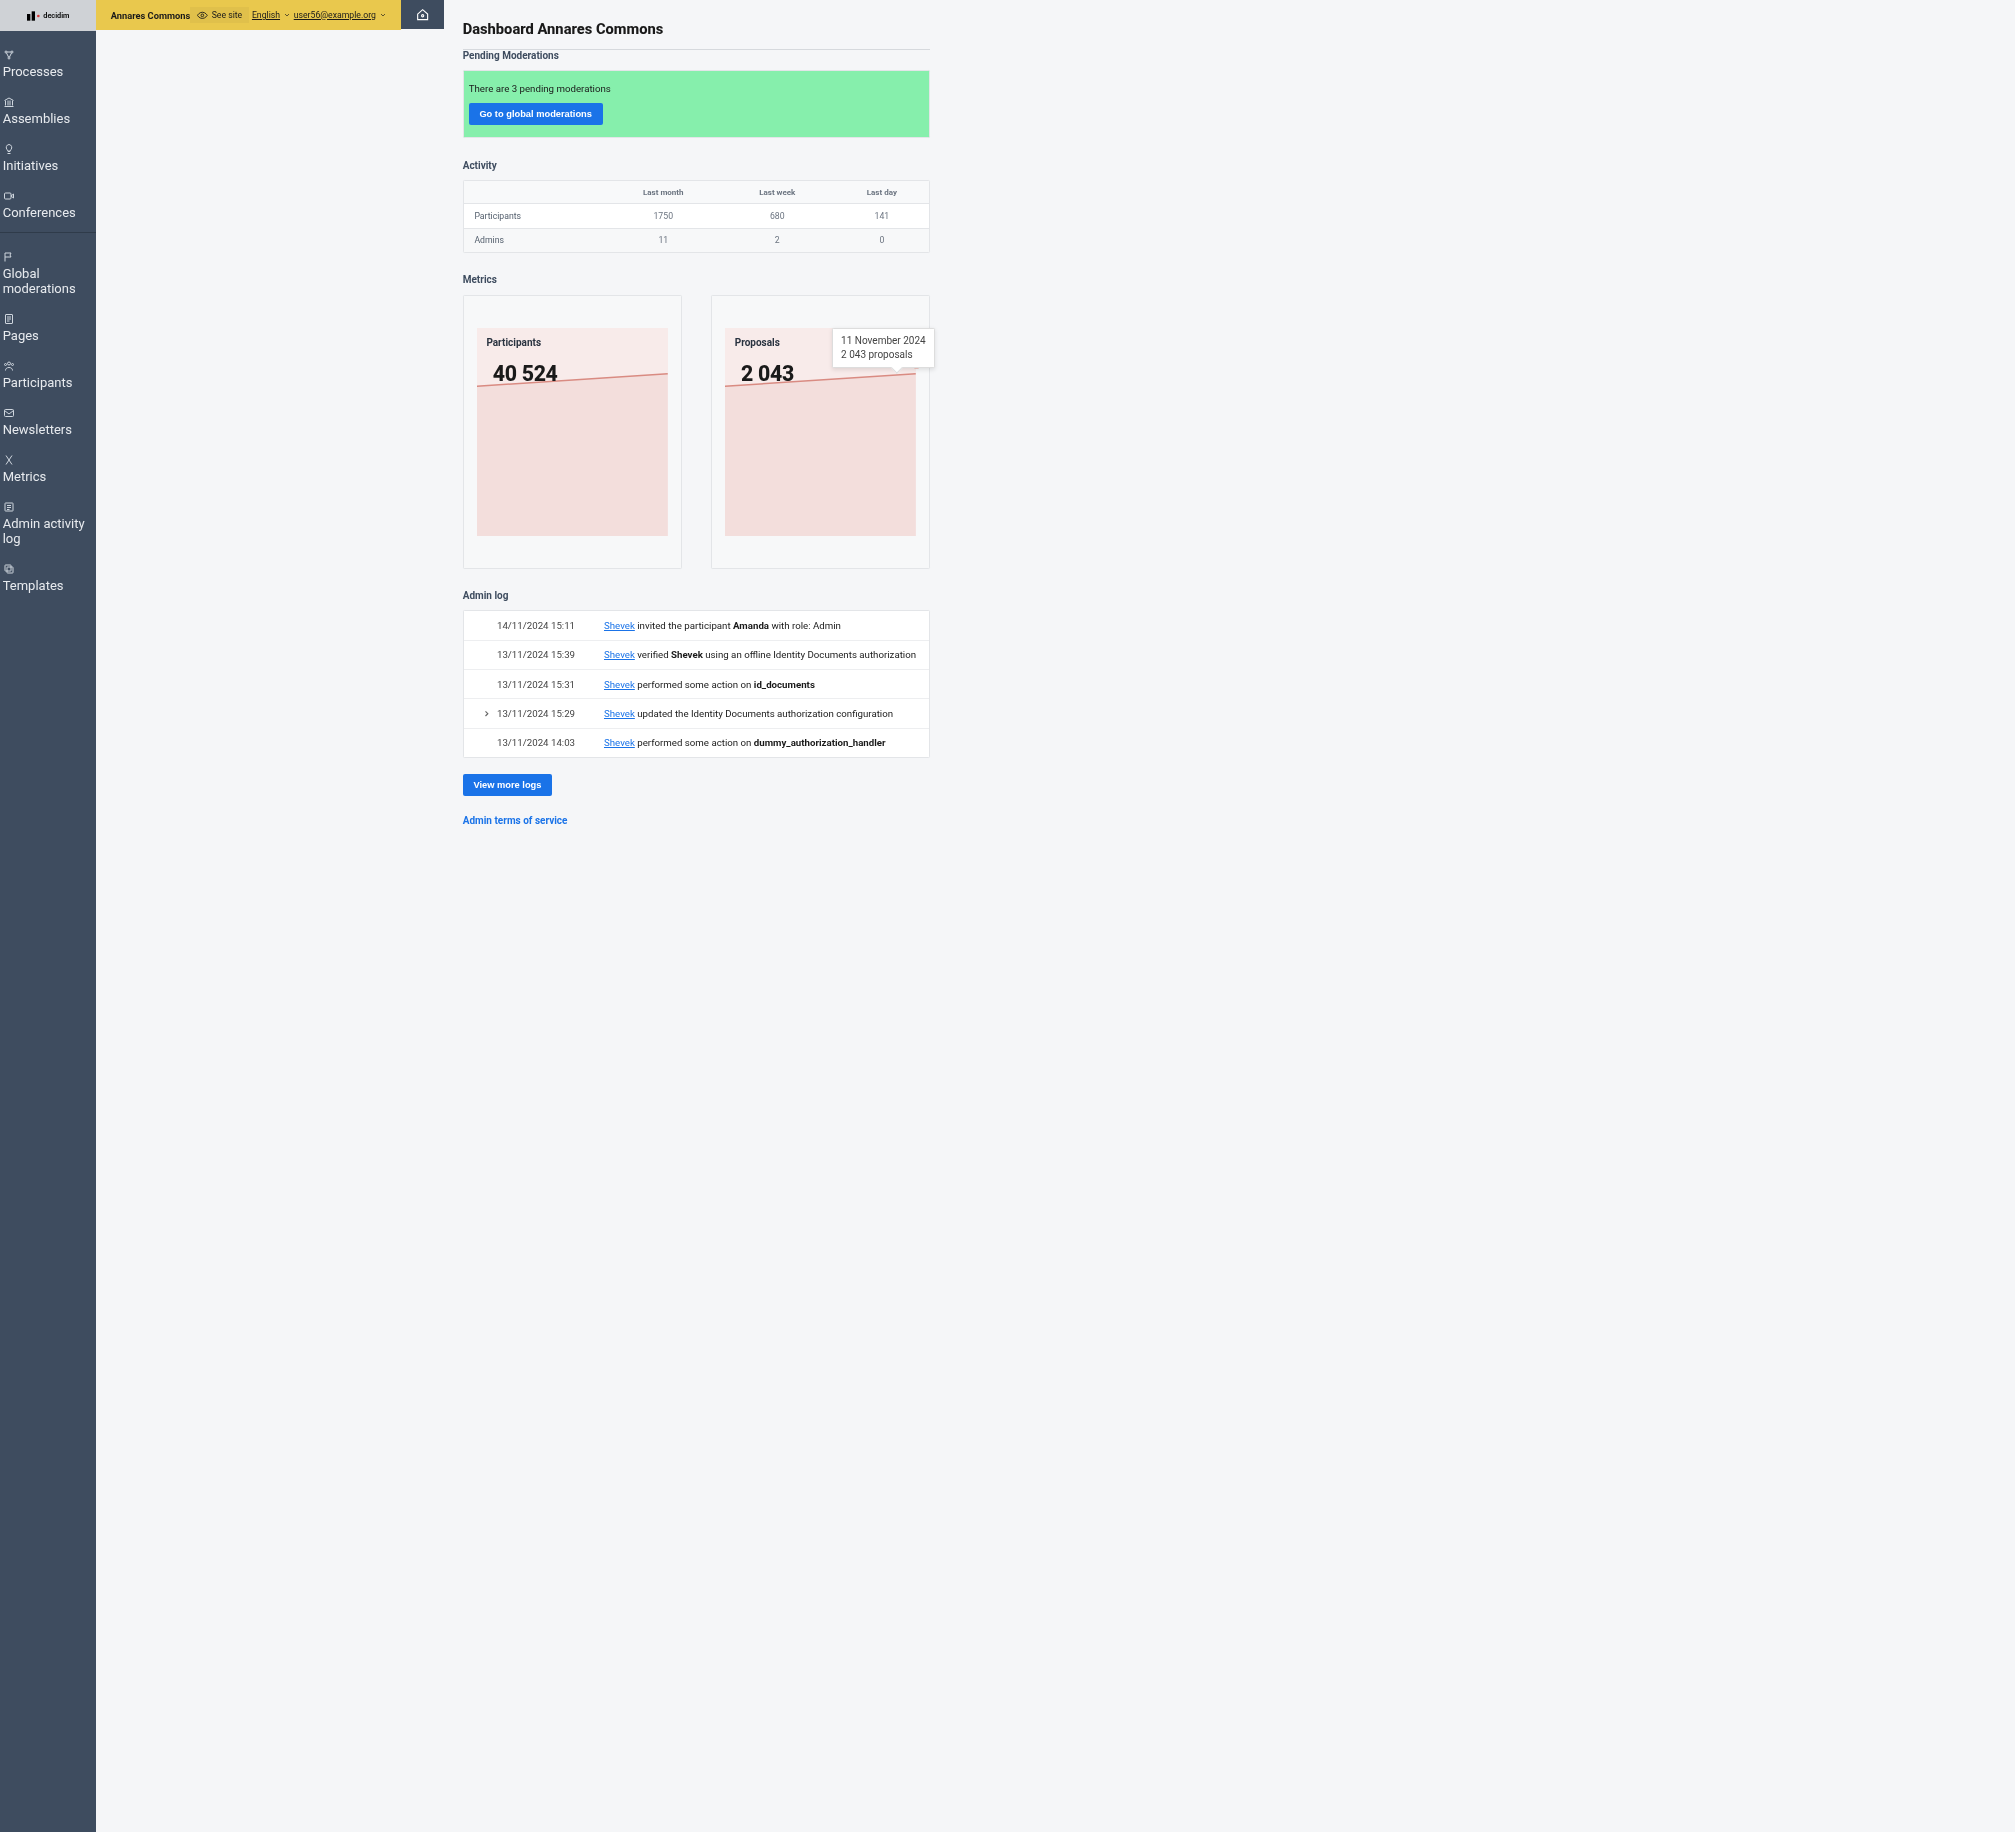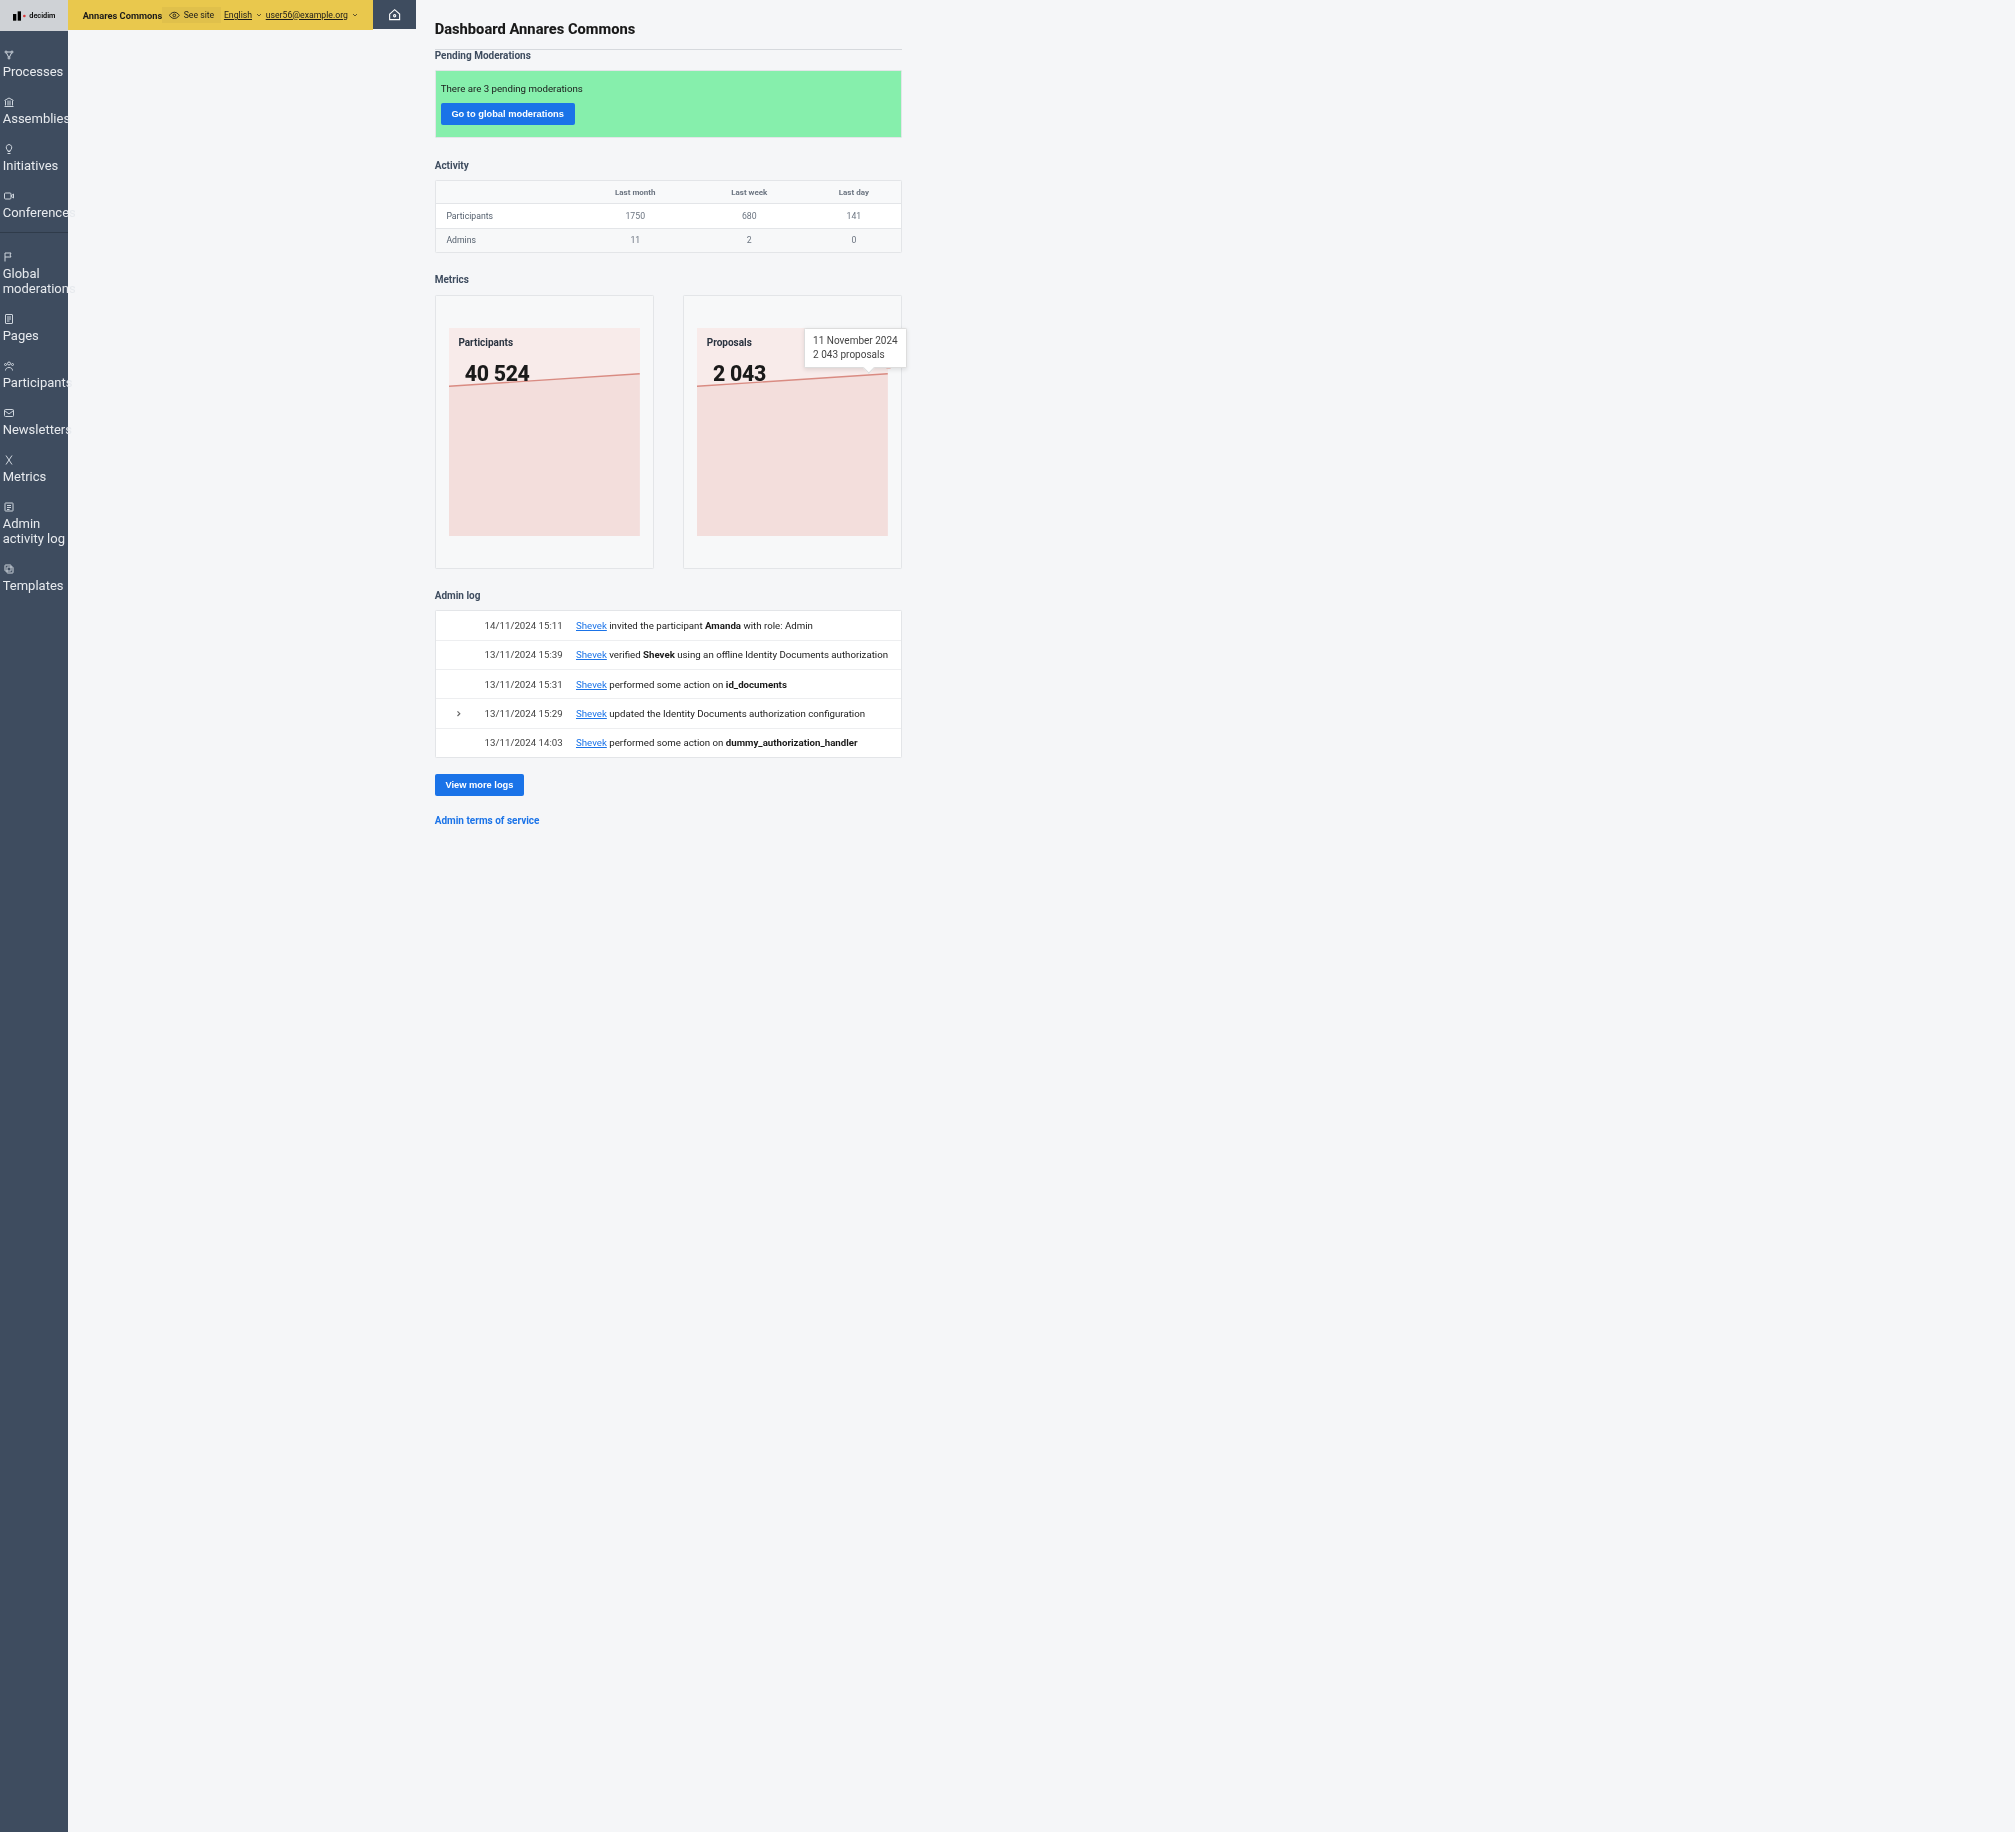--- a/index.html
+++ b/index.html
@@ -6,21 +6,21 @@
   html, body { height: 100%; }
   body {
     font-family: -apple-system, BlinkMacSystemFont, "Segoe UI", Roboto, Helvetica, Arial, sans-serif;
     font-size: 9.3px;
     color: #1a1a1a;
     background: #f5f6f8;
     display: flex;
   }
   
   .sidebar {
-    width: 68px;
+    width: 96px;
     flex-shrink: 0;
     background: #3e4c5f;
     color: #fff;
     display: flex;
     flex-direction: column;
     min-height: 100vh;
   }
   .sidebar-logo {
     background: #cfd2d6;
     color: #000;
@@ -258,21 +258,21 @@
   }
   .log-row {
     display: flex;
     align-items: center;
     padding: 8.7px 13.3px;
     border-bottom: 0.7px solid #edeef0;
     font-size: 9.7px;
   }
   .log-row:last-child { border-bottom: none; }
   .log-row .chev { width: 20px; display: flex; justify-content: center; color: #666; }
-  .log-row .ts { width: 107px; text-align: right; padding-right: 13.3px; color: #444; }
+  .log-row .ts { width: 107px; padding-right: 13.3px; color: #444; }
   .log-row .msg { flex: 1; }
   .log-row .msg a { color: #1a73e8; text-decoration: underline; }
   .log-row .msg strong { font-weight: 700; }
   .terms-link {
     color: #1a73e8;
     font-weight: 700;
     font-size: 10px;
     text-decoration: none;
     cursor: pointer;
   }

